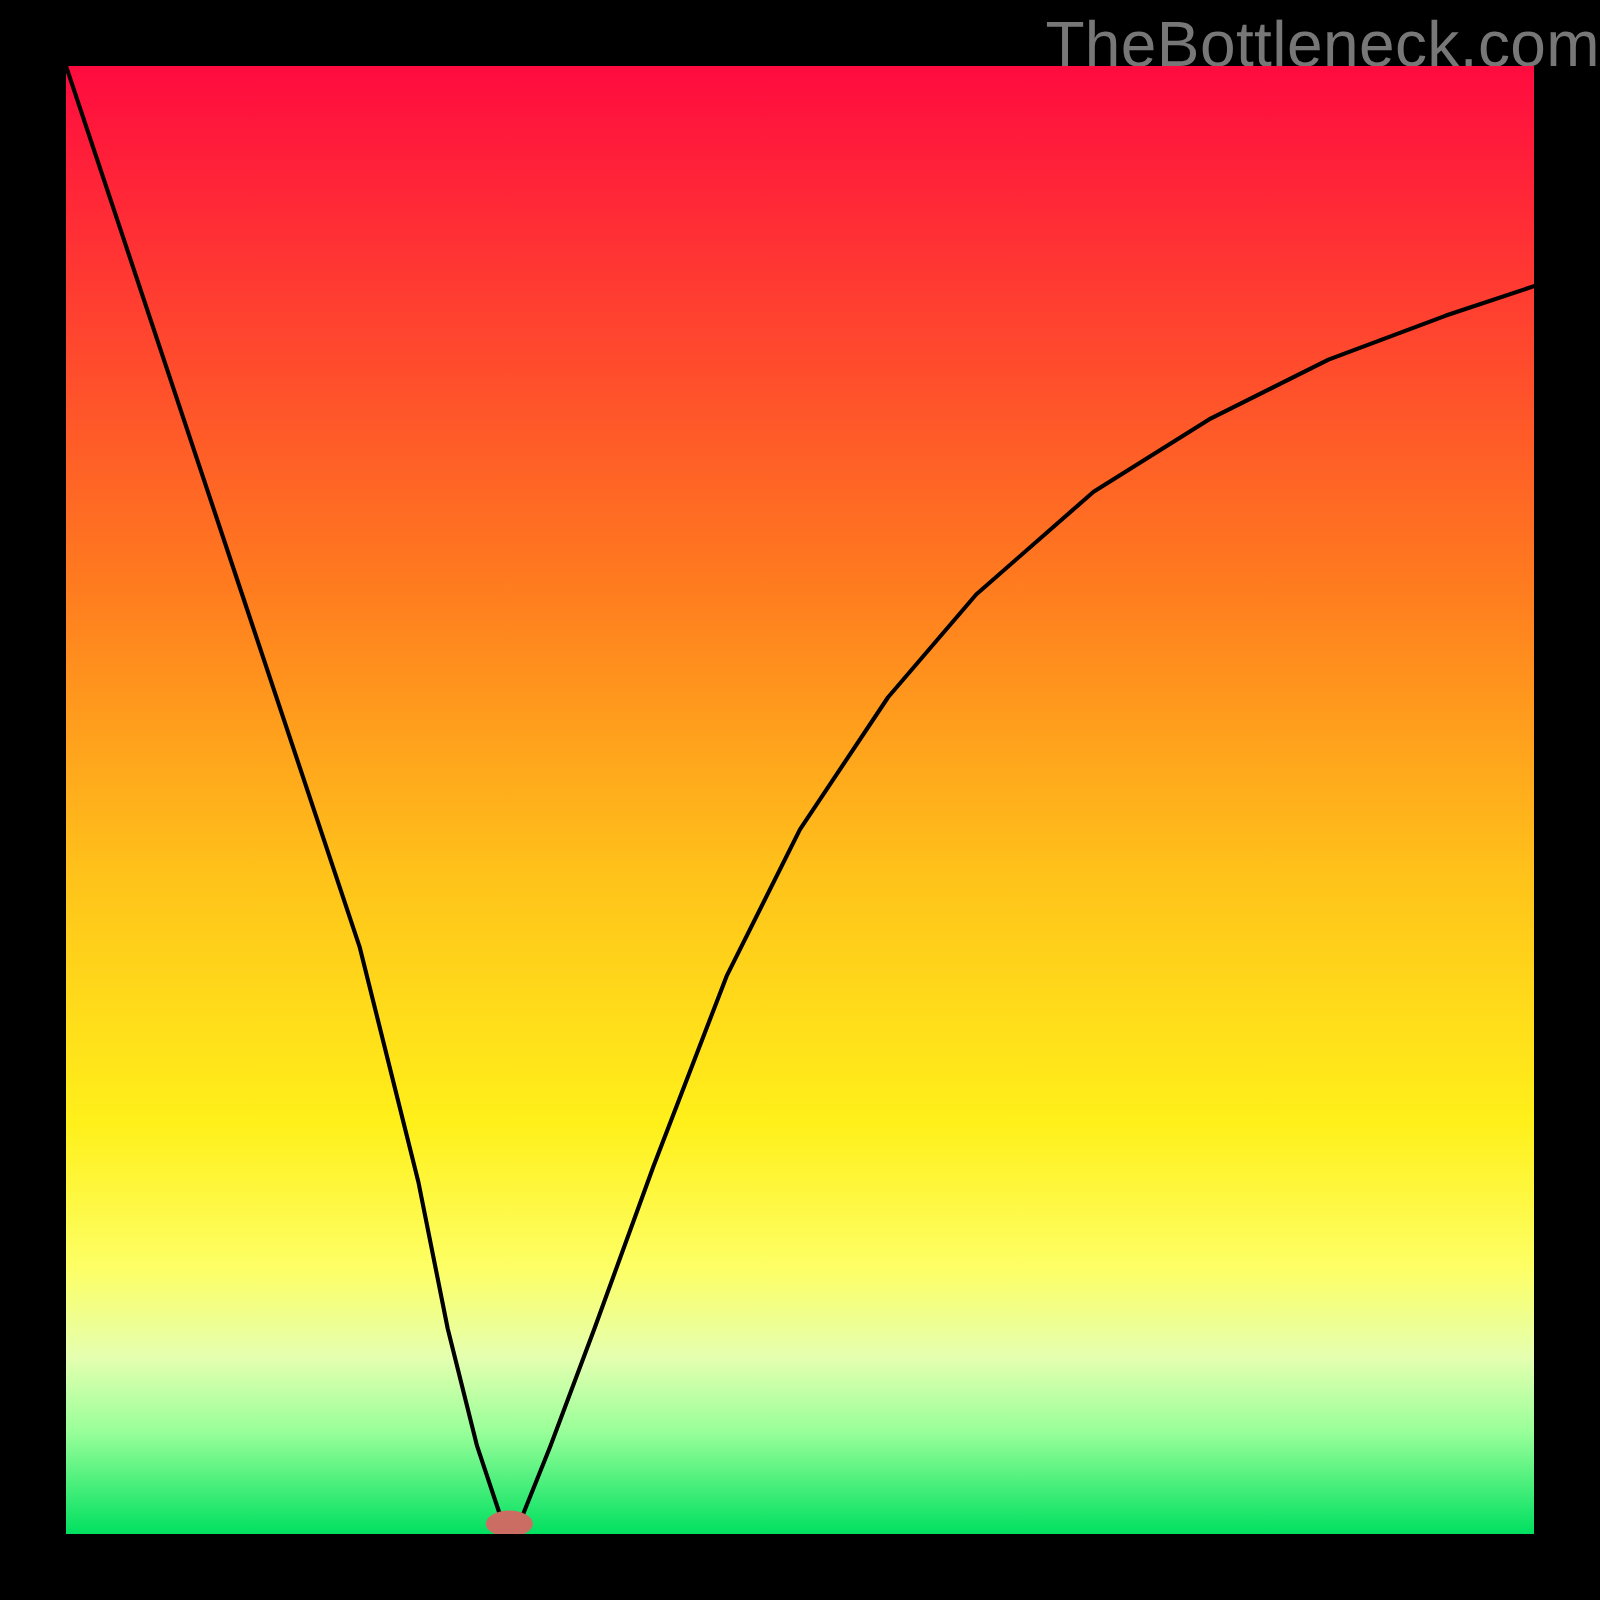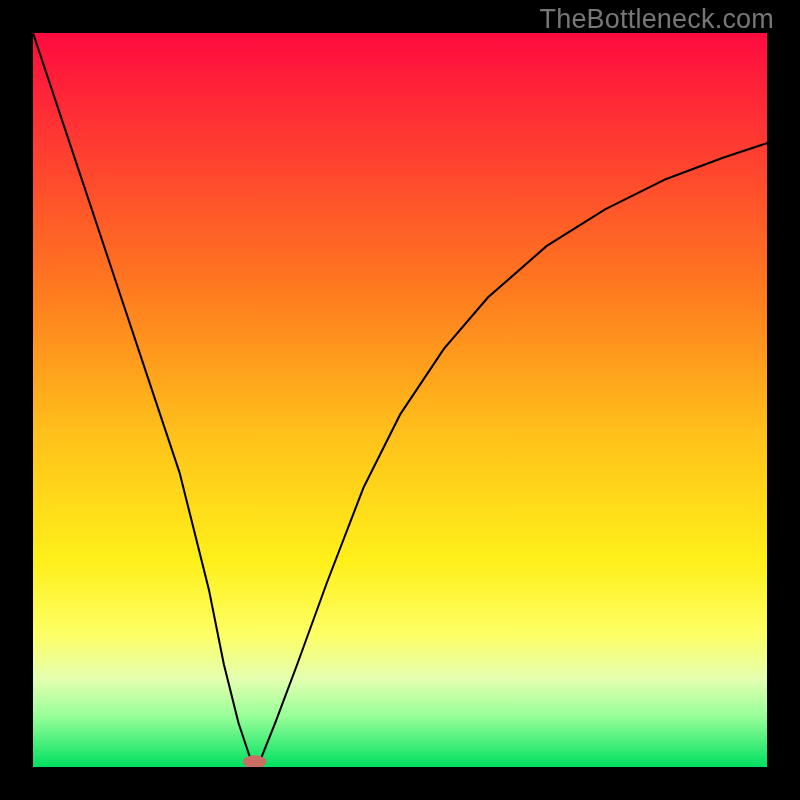--- a/index.html
+++ b/index.html
@@ -21,23 +21,23 @@
     position: absolute;
     left: 33px;
     top: 33px;
     width: 734px;
     height: 734px;
     overflow: hidden;
   }
   .watermark {
     position: absolute;
     top: 4px;
-    right: 26px;
+    right: 0;
     color: #777;
-    font-size: 27px;
+    font-size: 32px;
     font-weight: 500;
     letter-spacing: 0.2px;
   }
   svg {
     display: block;
   }
 </style>
 </head>
 <body>
 

